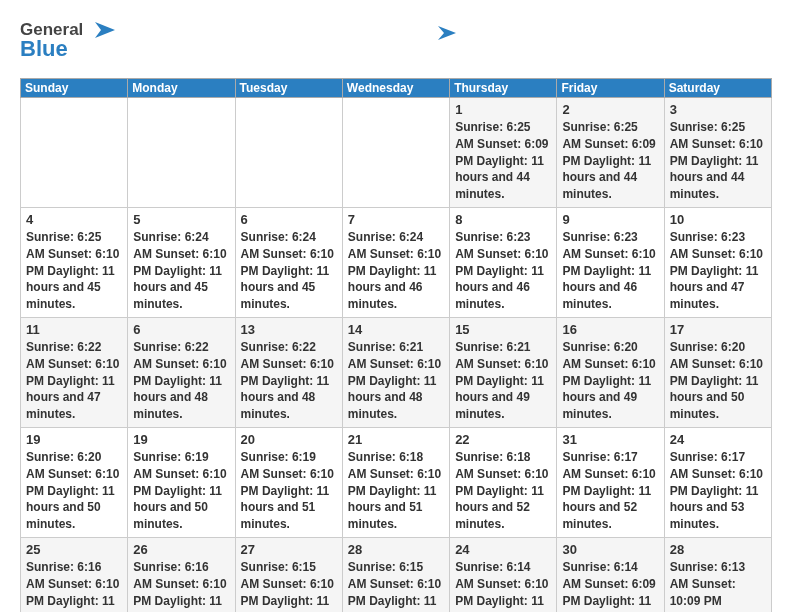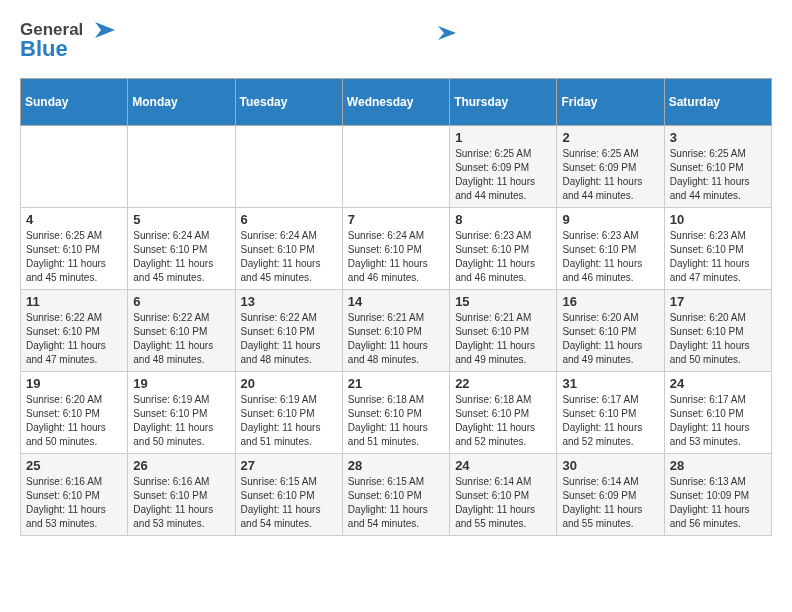--- a/index.html
+++ b/index.html
@@ -36,21 +36,21 @@
     table {
       width: 100%;
       border-collapse: collapse;
       table-layout: fixed;
     }
     thead tr th {
       background-color: #2b7fc1;
       color: #fff;
       font-size: 12px;
       font-weight: bold;
-      padding: 16px 4px;
+      padding: 2px 4px;
       text-align: left;
       border: 1px solid #aaa;
     }
     tbody tr td {
       vertical-align: top;
       border: 1px solid #ccc;
       padding: 4px 5px;
       font-size: 10px;
       color: #333;
       height: 80px;
@@ -59,23 +59,24 @@
     tbody tr:nth-child(odd) td {
       background-color: #f5f5f5;
     }
     .day-num {
       font-size: 13px;
       font-weight: bold;
       display: block;
       margin-bottom: 2px;
     }
     .day-info {
-      font-size: 10px;
+      font-size: 12px;
       line-height: 1.4;
       color: #333;
+      font-weight: bold;
     }
     .empty-cell {
       background: #fff !important;
     }
   </style>
 </head>
 <body>
 
 <div class="header-area">
   <div class="logo">

